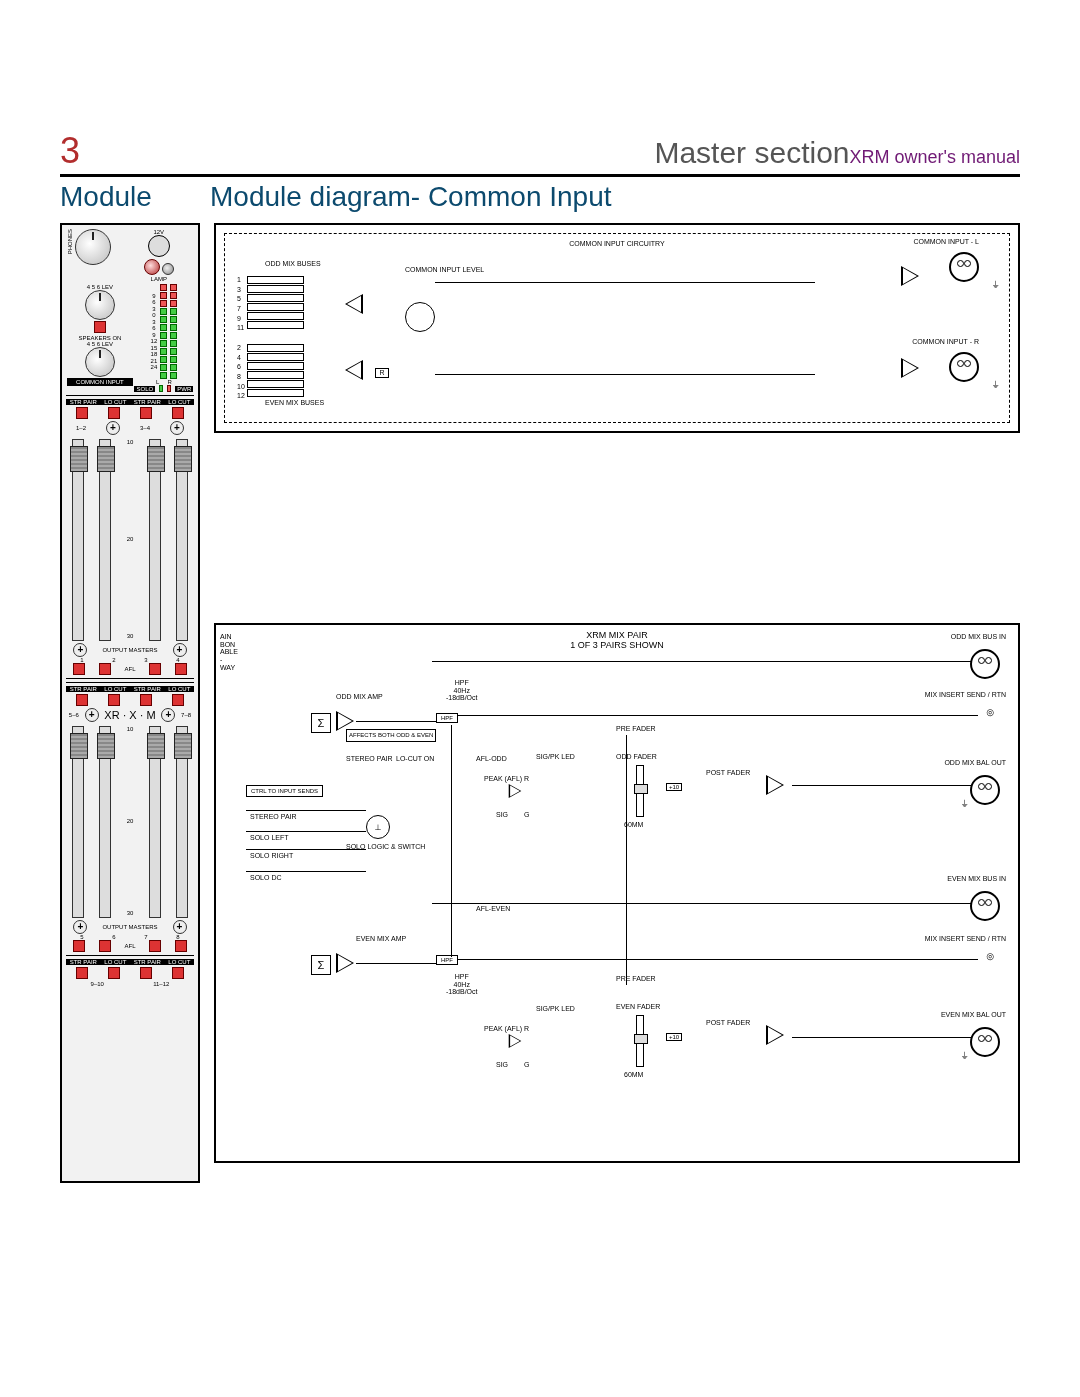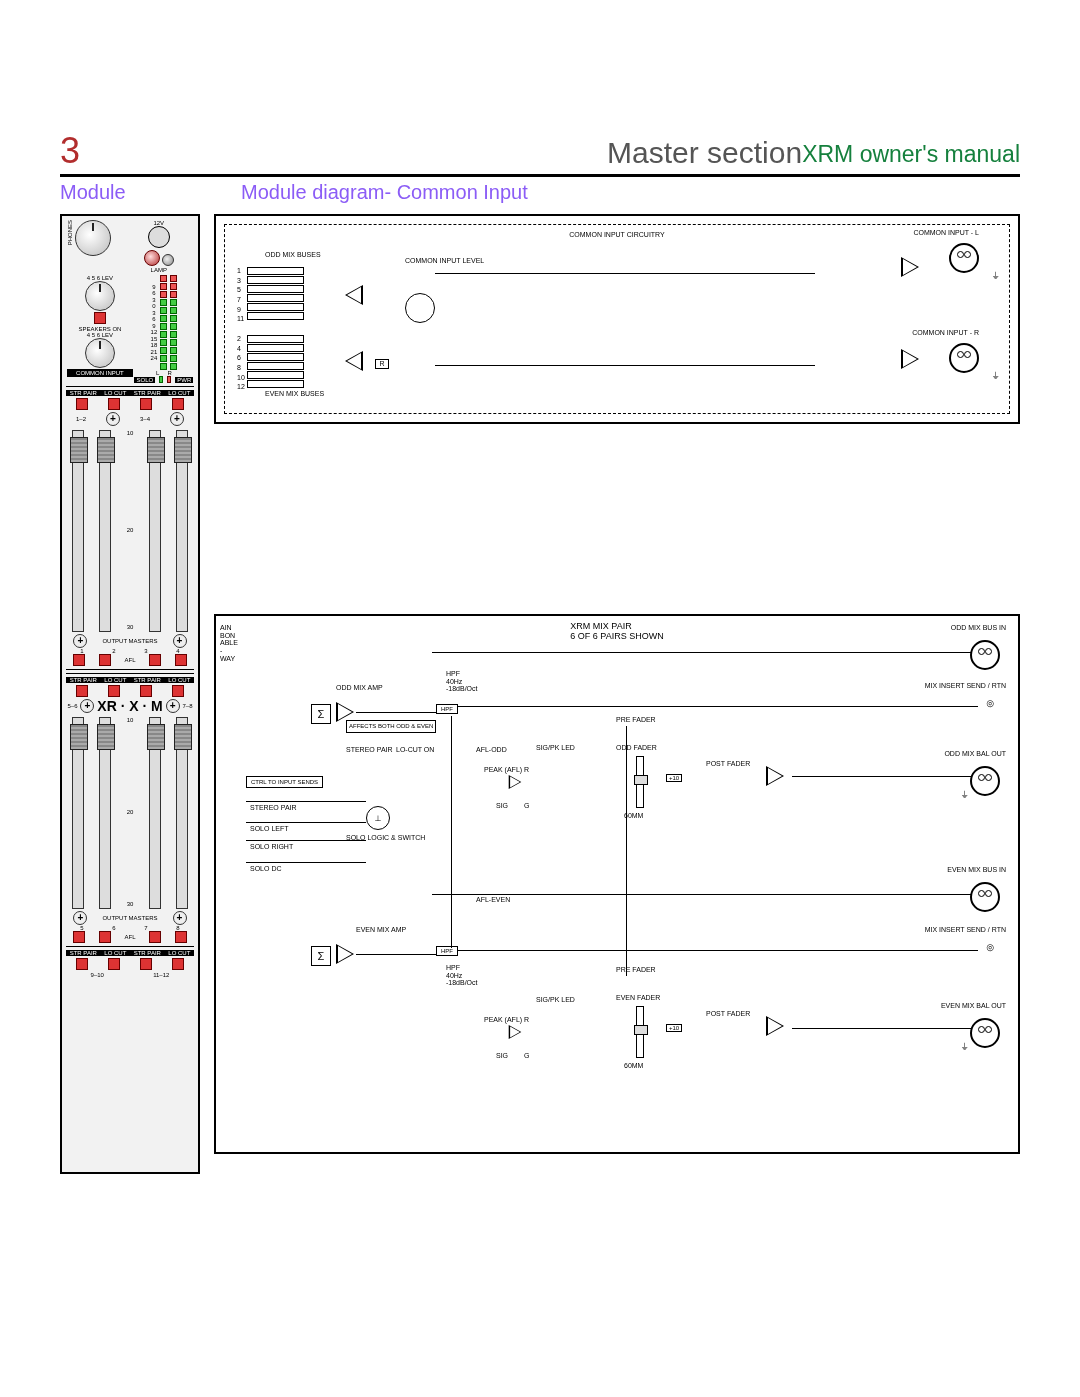--- a/index.html
+++ b/index.html
@@ -29,31 +29,30 @@
     margin-right: 6px;
   }
   .chapter {
     font-size: 30px;
     color: #555;
     flex: 1;
     font-weight: 400;
     text-align: right;
   }
   .manual {
-    font-size: 23px;
-    color: #15803d;
+    font-size: 18px;
+    color: #701a75;
     align-self: flex-end;
     padding-bottom: 4px;
   }
   .subheaders {
     display: flex;
     margin-top: 4px;
-    font-size: 20px;
-    color: #8b5cf6;
-    gap: 31px;
+    font-size: 28px;
+    color: #0c4a6e;
   }
   .sub-left { width: 150px; }
   .sub-right { flex: 1; }
   .content {
     display: flex;
     gap: 14px;
     margin-top: 10px;
   }
   .module-col { width: 140px; flex-shrink: 0; }
   .module-box {
@@ -185,21 +184,21 @@
   .label-block { text-align:center; line-height:1.1; }
   .connector-label { position:absolute; text-align:right; font-size:7px; line-height:1.1;}
   .mini-fader{
     width:6px; height:50px; border:1px solid #000; display:inline-block;
     position:relative; background:#fff;
   }
   .mini-fader::after{
     content:""; position:absolute; left:-3px; top:18px; width:12px; height:8px;
     border:1px solid #000; background:#ddd;
   }
-  .diag-lbl { position: absolute; font-size: 7px; line-height: 1.1; }
+  .diag-lbl { position: absolute; font-size: 7px; line-height: 1.1; text-align: center; }
   .diag-lbl.left  { text-align: left; }
   .line-h { position:absolute; height:1px; background:#000; }
   .line-v { position:absolute; width:1px; background:#000; }
 </style>
 </head>
 <body>
 
 <div class="page">
 
   <div class="header">
@@ -377,21 +376,21 @@
           </div>
           <div class="row" style="margin:2px 0;">
             <span class="redbtn"></span>
             <span class="redbtn"></span>
             <span class="redbtn"></span>
             <span class="redbtn"></span>
           </div>
           <div class="row tiny">
             <span>5–6</span>
             <span class="plus">+</span>
-            <span style="font-size:14px;font-weight:bold;">XR · X · M</span>
+            <span style="font-size:11px;">XR · X · M</span>
             <span class="plus">+</span>
             <span>7–8</span>
           </div>
           <div class="row sm-fader" style="align-items:flex-start;gap:4px;margin-top:4px;">
             <span class="fader-track">
                 <span class="fader-cap" style="top:6px;"></span>
               </span>
             <span class="fader-track">
                 <span class="fader-cap" style="top:6px;"></span>
               </span>
@@ -512,21 +511,21 @@
           <span class="gnd" style="position:absolute;right:10px;top:148px;">⏚</span>
           <div class="connector-label" style="right:30px; top:104px;">COMMON INPUT - R</div>
         </div>
       </div>
 
 
       <div class="diagram bottom" style="position:relative;">
 
         <div class="diag-lbl" style="left:50%; top:6px; transform:translateX(-50%); font-size:9px;">
           <div>XRM MIX PAIR</div>
-          <div>6 OF 6 PAIRS SHOWN</div>
+          <div>1 OF 3 PAIRS SHOWN</div>
         </div>
 
         <div class="diag-lbl left" style="left:4px; top:8px;">
           <span>AIN</span><br>
           <span>BON</span><br>
           <span>ABLE</span><br>
           <span>-</span><br>
           <span>WAY</span>
         </div>
 

